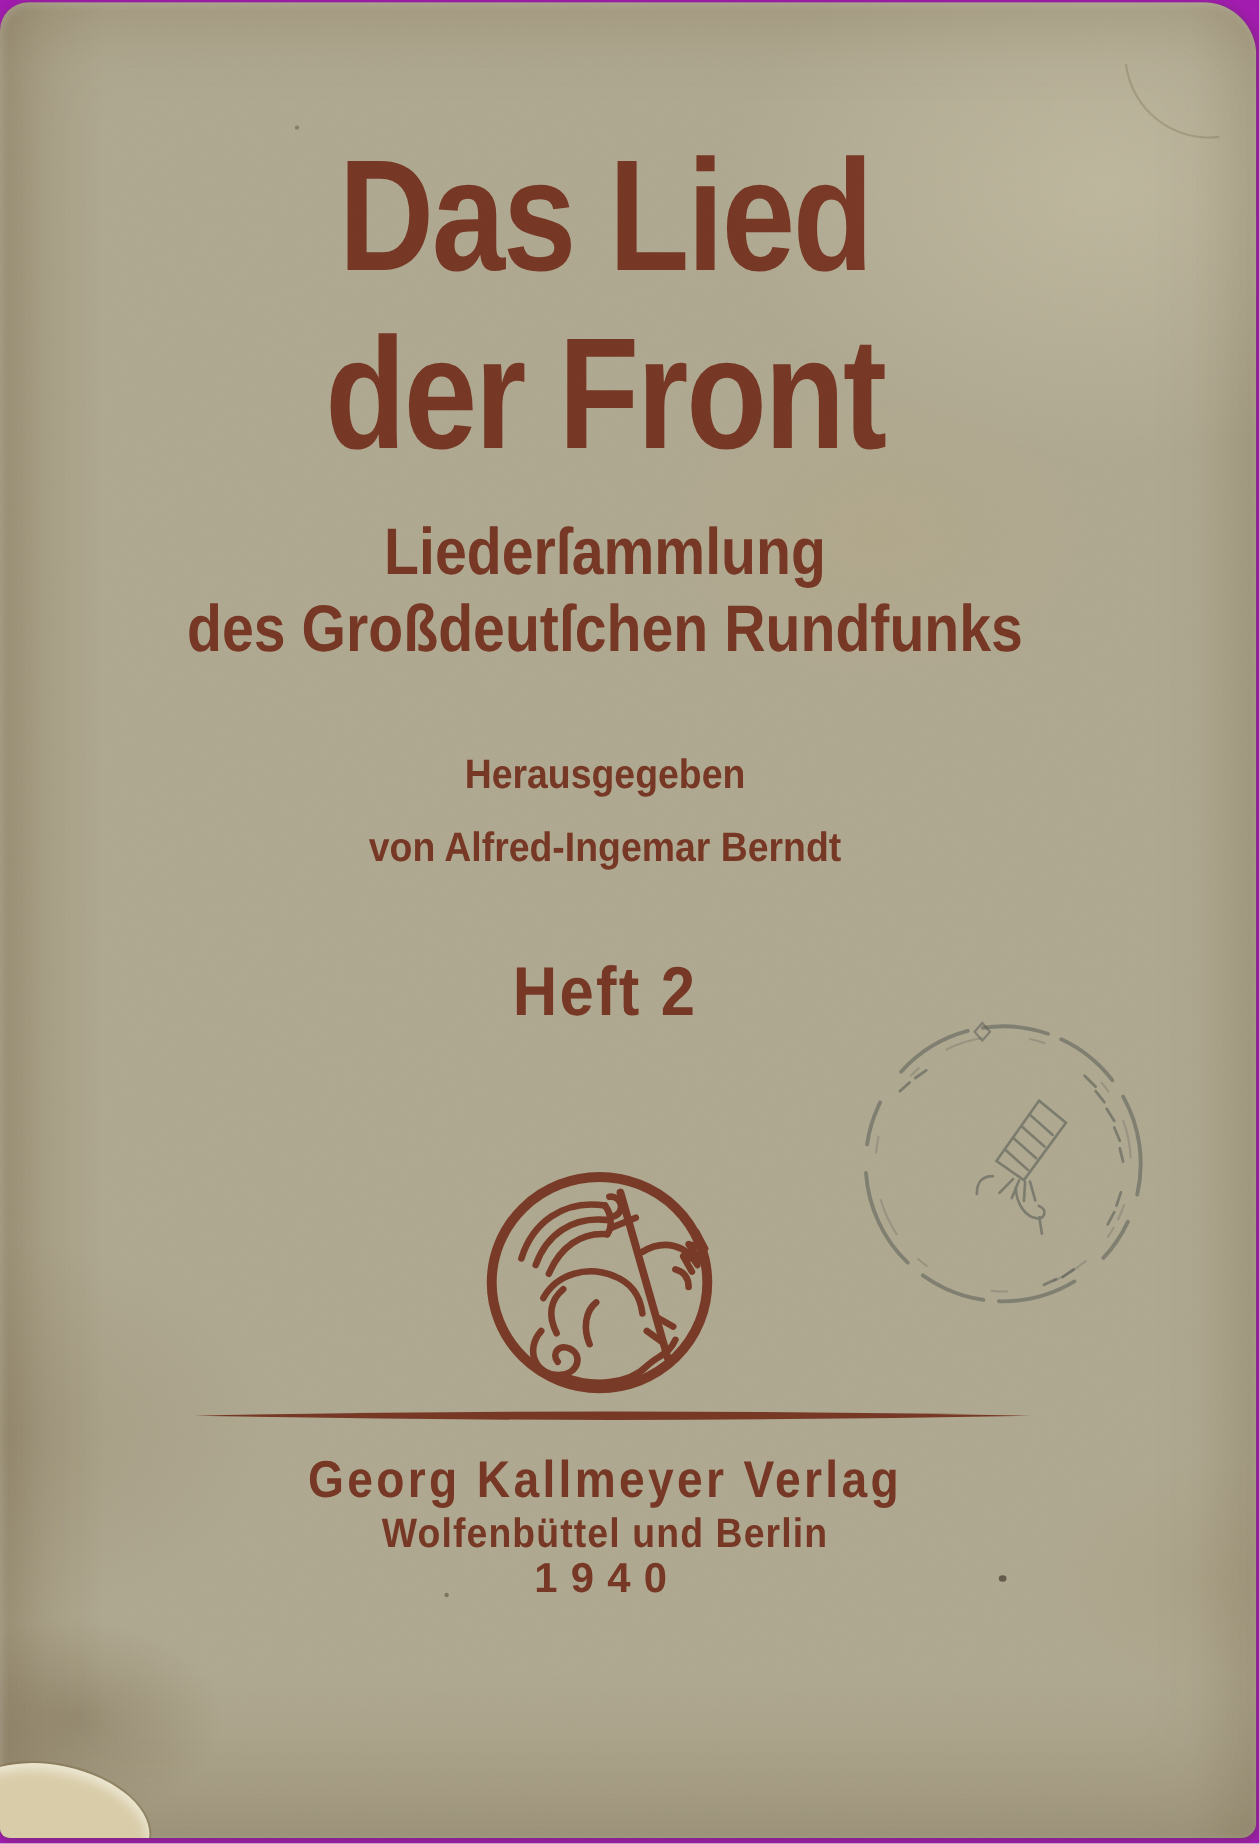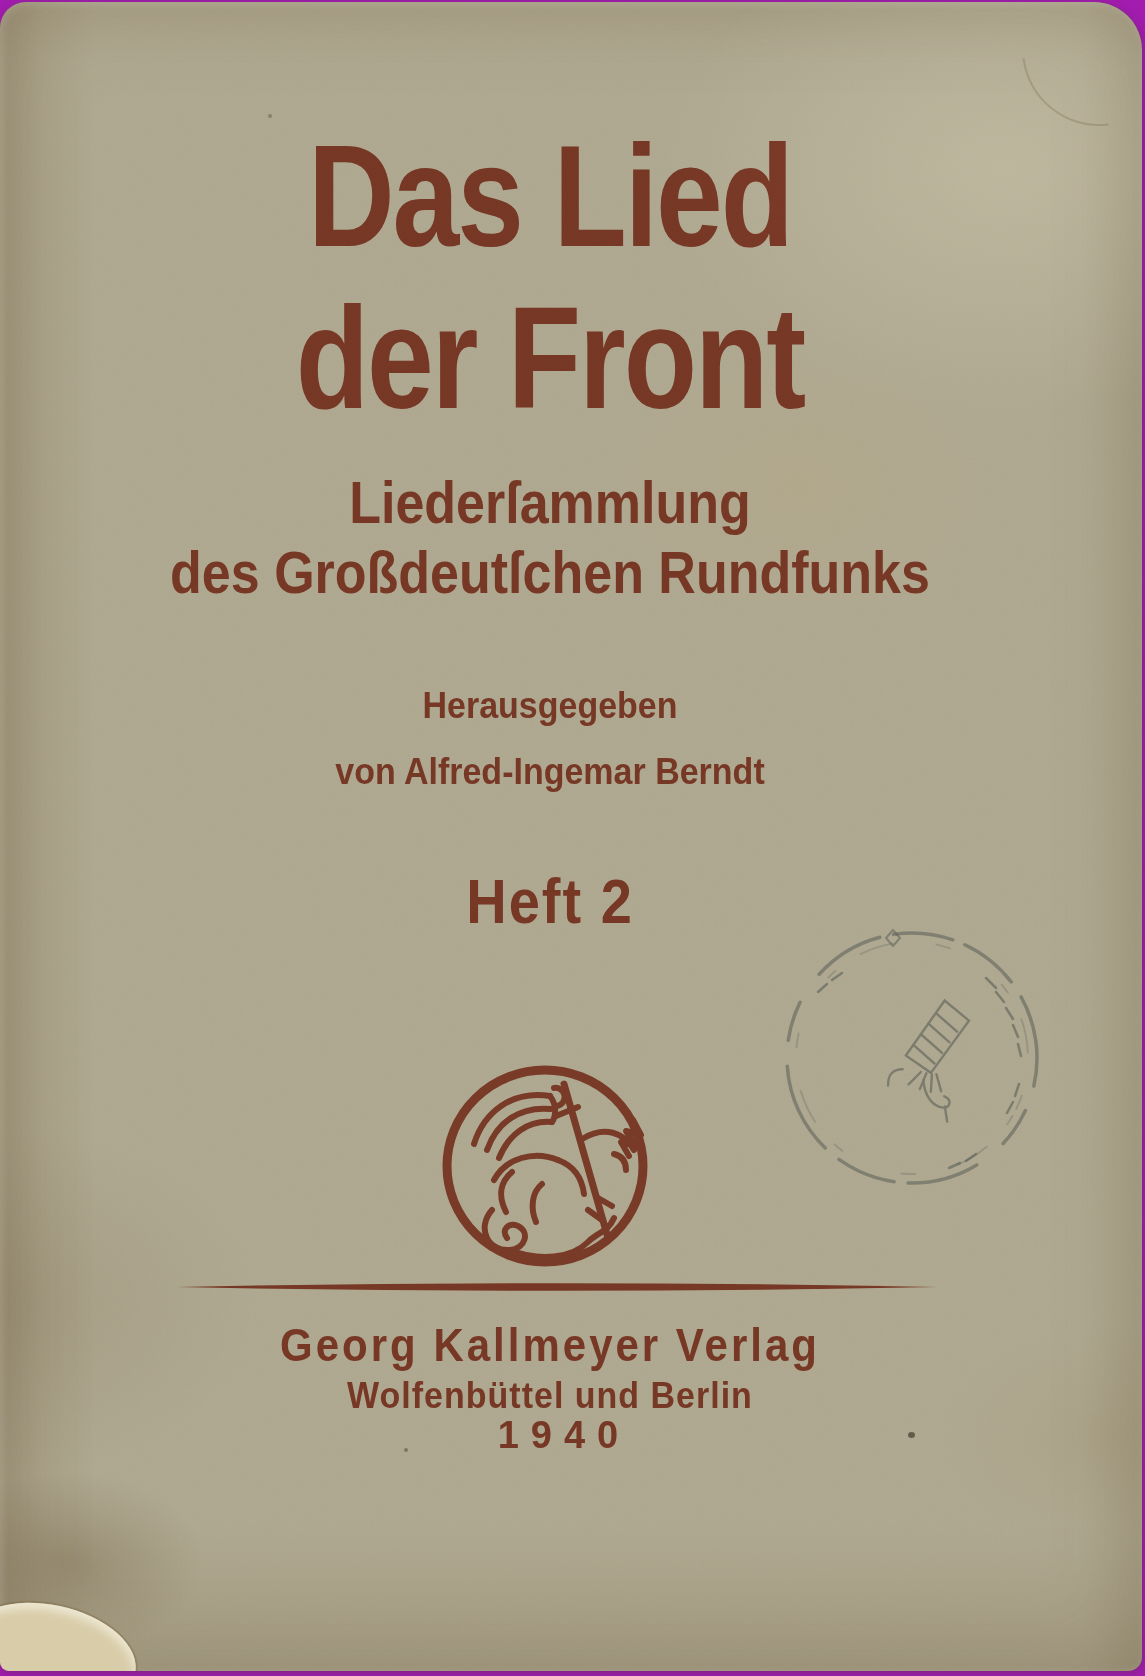--- a/index.html
+++ b/index.html
@@ -34,21 +34,21 @@
   }
   .t1{top:122px;font-size:120px;transform:scaleY(1.20);letter-spacing:-2px;}
   .t2{top:284px;font-size:120px;transform:scaleY(1.20);letter-spacing:-2px;}
   .s1{top:470px;font-size:52px;transform:scaleY(1.15);}
   .s2{top:540px;font-size:52px;transform:scaleY(1.15);}
   .e1{top:684px;font-size:34px;transform:scaleY(1.10);}
   .e2{top:750px;font-size:34px;transform:scaleY(1.10);}
   .heft{top:868px;font-size:56px;transform:scaleY(1.12);letter-spacing:2px;}
   .pub{top:1320px;font-size:42px;transform:scaleY(1.12);letter-spacing:3px;}
   .cit{top:1374px;font-size:34px;transform:scaleY(1.10);letter-spacing:1px;}
-  .yr{top:1414px;font-size:38px;letter-spacing:12px;padding-left:14px;}
+  .yr{top:1414px;font-size:38px;letter-spacing:12px;padding-left:2px;}
   .emblem{position:absolute;left:440px;top:1060px;mix-blend-mode:multiply;opacity:.92;}
   .stamp{position:absolute;left:780px;top:924px;mix-blend-mode:multiply;opacity:.85;}
   .rule{position:absolute;left:177px;top:1279px;mix-blend-mode:multiply;opacity:.95;}
   .chip{
     position:absolute;left:-38px;bottom:-34px;width:175px;height:100px;
     background:#d9cda9;border-radius:50%;transform:rotate(12deg);
     box-shadow:0 0 0 2px rgba(120,100,60,.35), inset 0 6px 10px rgba(255,255,248,.55);
   }
   .speck{position:absolute;background:#4c4234;border-radius:50%;opacity:.75;}
   .sp1{left:908px;top:1430px;width:7px;height:6px;}

